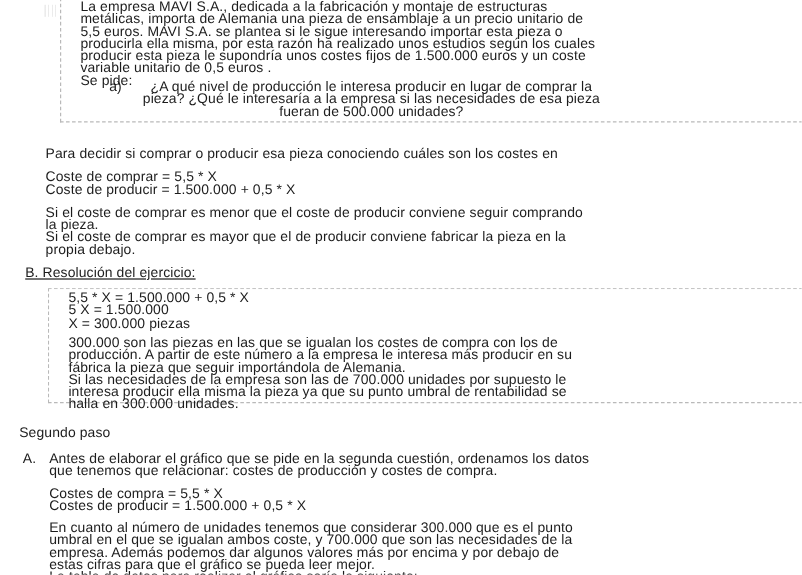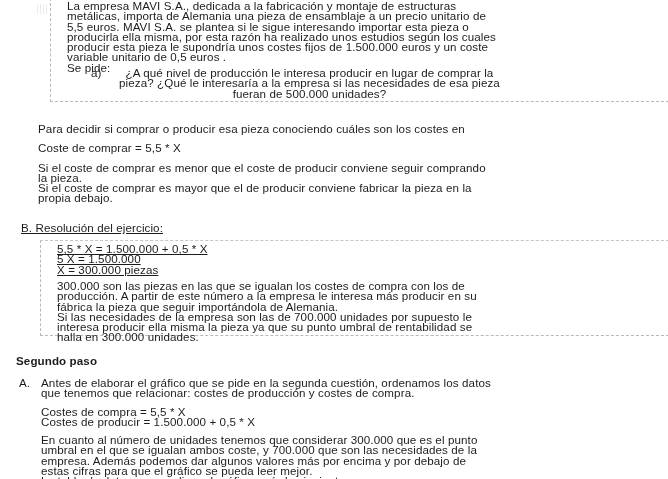--- a/index.html
+++ b/index.html
@@ -12,21 +12,21 @@
     letter-spacing: 0.1px;
   }
   .abs { position: absolute; }
   .boxed {
     border-left: 1px dashed #b9b9b9;
     border-bottom: 1px dashed #b9b9b9;
   }
   .box-top { border-top: 1px dashed #c5c5c5; }
   .p { margin: 0; white-space: nowrap; }
   .gap { height: 8px; }
-  .bold { font-weight: bold; }
+  .bold { font-weight: normal; }
   .specks { position:absolute; width:12px; height:10px; left:36px; top:6px;
     background: repeating-linear-gradient(90deg,#e3e3e3 0 1px,transparent 1px 3px); opacity:.7; }
 </style>
 </head>
 <body>
 
 <div class="abs boxed" style="left:50px; top:-2px; width:618px; height:103px;">
   <div class="specks" style="left:-14px;"></div>
   <div class="abs" style="left:16px; top:3px;">
     <p class="p">La empresa MAVI S.A., dedicada a la fabricación y montaje de estructuras</p>
@@ -42,31 +42,32 @@
     <p class="p">¿A qué nivel de producción le interesa producir en lugar de comprar la</p>
     <p class="p">pieza? ¿Qué le interesaría a la empresa si las necesidades de esa pieza</p>
     <p class="p">fueran de 500.000 unidades?</p>
   </div>
 </div>
 
 <div class="abs" style="left:38px; top:124px;">
   <p class="p">Para decidir si comprar o producir esa pieza conociendo cuáles son los costes en</p>
   <div class="gap" style="height:9px"></div>
   <p class="p">Coste de comprar = 5,5 * X</p>
+  <p class="p">Coste de producir = 1.500.000 + 0,5 * X</p>
   <div class="gap" style="height:9px"></div>
   <p class="p">Si el coste de comprar es menor que el coste de producir conviene seguir comprando</p>
   <p class="p">la pieza.</p>
   <p class="p">Si el coste de comprar es mayor que el de producir conviene fabricar la pieza en la</p>
   <p class="p">propia debajo.</p>
 </div>
 
 <div class="abs" style="left:21px; top:223px;text-decoration:underline;">B. Resolución del ejercicio:</div>
 
 <div class="abs boxed box-top" style="left:40px; top:240px; width:628px; height:94px;">
-  <div class="abs" style="left:16px; top:3px;text-decoration:underline;">
+  <div class="abs" style="left:16px; top:3px;">
     <p class="p">5,5 * X = 1.500.000 + 0,5 * X</p>
     <p class="p">5 X = 1.500.000</p>
     <p class="p">X =  300.000 piezas</p>
   </div>
   <div class="abs" style="left:16px; top:40px;">
     <p class="p">300.000 son las piezas en las que se igualan los costes de compra con los de</p>
     <p class="p">producción. A partir de este número a la empresa le interesa más producir en su</p>
     <p class="p">fábrica la pieza que seguir importándola de Alemania.</p>
     <p class="p">Si las necesidades de la empresa son las de 700.000 unidades por supuesto le</p>
     <p class="p">interesa producir ella misma la pieza ya que su punto umbral de rentabilidad se</p>

